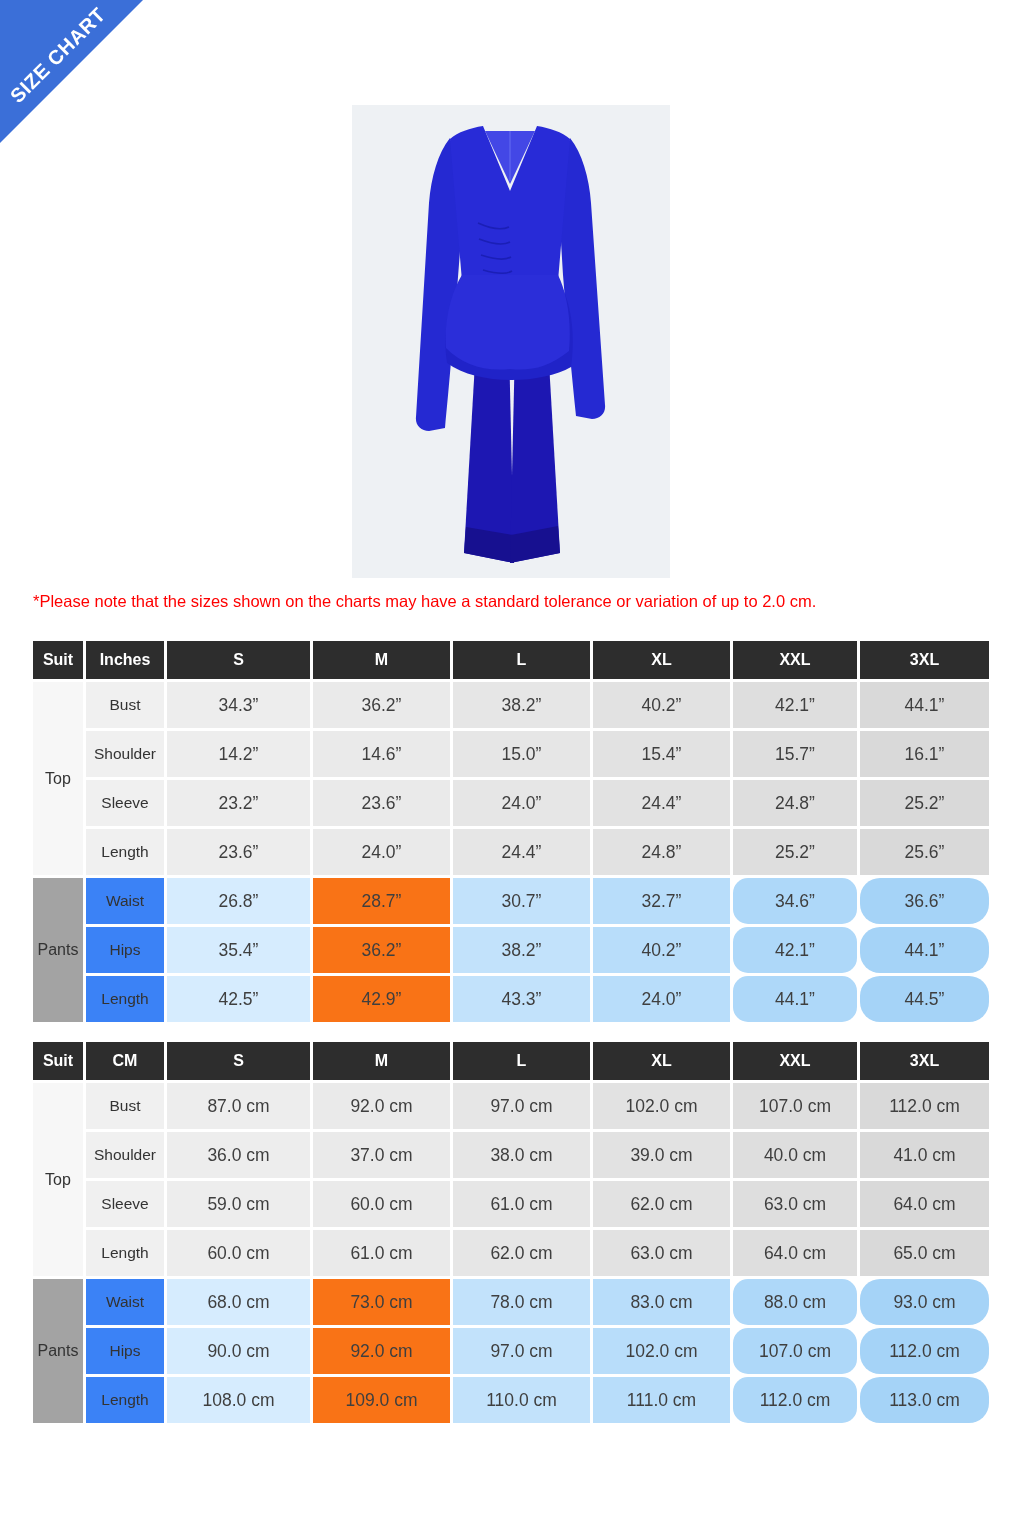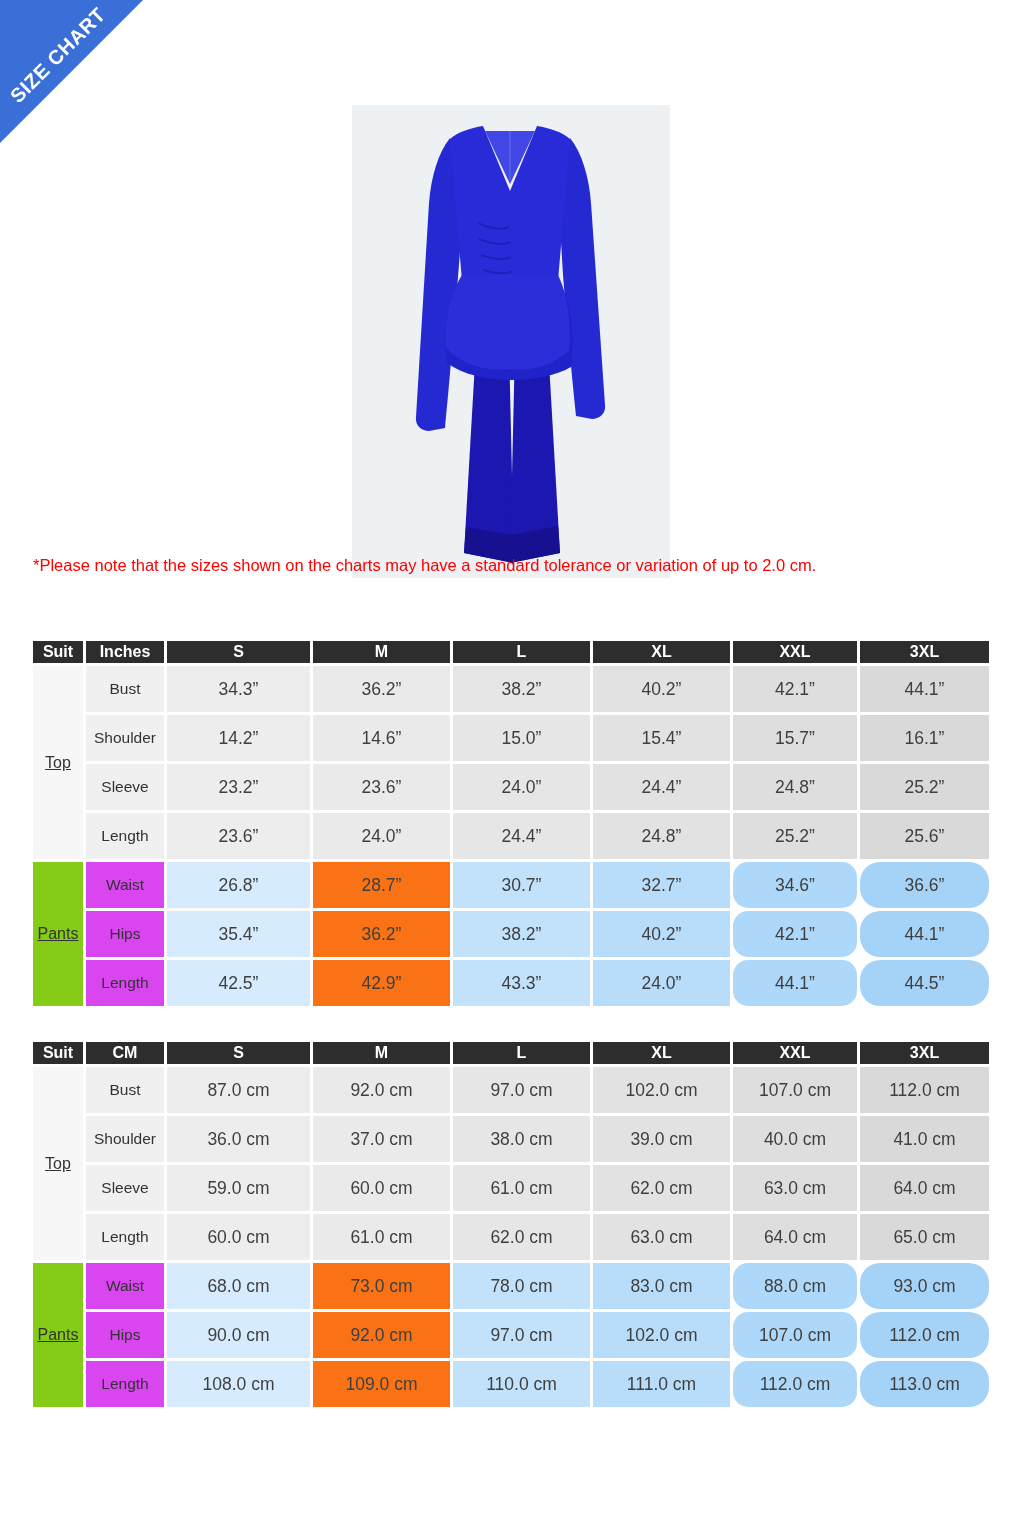--- a/index.html
+++ b/index.html
@@ -27,58 +27,58 @@
 
   
   .product {
     position:absolute; left:352px; top:105px; width:318px; height:473px;
     background:#eef1f4;
   }
   .product svg { display:block; width:100%; height:100%; }
 
   
   .note {
-    position:absolute; left:33px; top:556px; width:960px;
+    position:absolute; left:33px; top:592px; width:960px;
     color:#fe0000; font-size:16.5px; line-height:1.2;
   }
 
   
   table.size-table {
     position:absolute; left:30px; width:962px;
     border-collapse:separate; border-spacing:3px;
     table-layout:fixed;
   }
   table.t-inches { top:638px; }
   table.t-cm     { top:1039px; }
 
   .size-table th {
     background:#2d2d2d; color:#ffffff;
-    height:22px; font-size:16px; font-weight:700;
+    height:38px; font-size:16px; font-weight:700;
     text-align:center; vertical-align:middle;
   }
   .size-table td {
     height:46px; text-align:center; vertical-align:middle;
     color:#3f3f3f; font-size:17.5px;
   }
-  .size-table td.group    { font-size:16px; color:#333;text-decoration:underline; }
+  .size-table td.group    { font-size:16px; color:#333; }
   .size-table td.rowlabel { font-size:15.5px; color:#333;margin-top:44px; }
 
   
   tr.top td.group    { background:#f7f7f7; }
   tr.top td.rowlabel { background:#f0f0f0; }
   tr.top td.c0 { background:#ededed; }
   tr.top td.c1 { background:#eaeaea; }
   tr.top td.c2 { background:#e6e6e6; }
   tr.top td.c3 { background:#e2e2e2; }
   tr.top td.c4 { background:#dedede; }
   tr.top td.c5 { background:#d9d9d9; }
 
   
-  tr.pants td.group    { background:#84cc16; }
-  tr.pants td.rowlabel { background:#d946ef; }
+  tr.pants td.group    { background:#a3a3a3; }
+  tr.pants td.rowlabel { background:#3b82f6; }
   tr.pants td.c0 { background:#d6ecfe; }
   tr.pants td.c1 { background:#f97316; }
   tr.pants td.c2 { background:#c2e2fb;margin-top:23px; }
   tr.pants td.c3 { background:#b8ddfa; }
   tr.pants td.c4 { background:#aed8f9;border-radius:15px; }
   tr.pants td.c5 { background:#a5d3f7;border-radius:20px; }
 </style>
 </head>
 <body>
 

